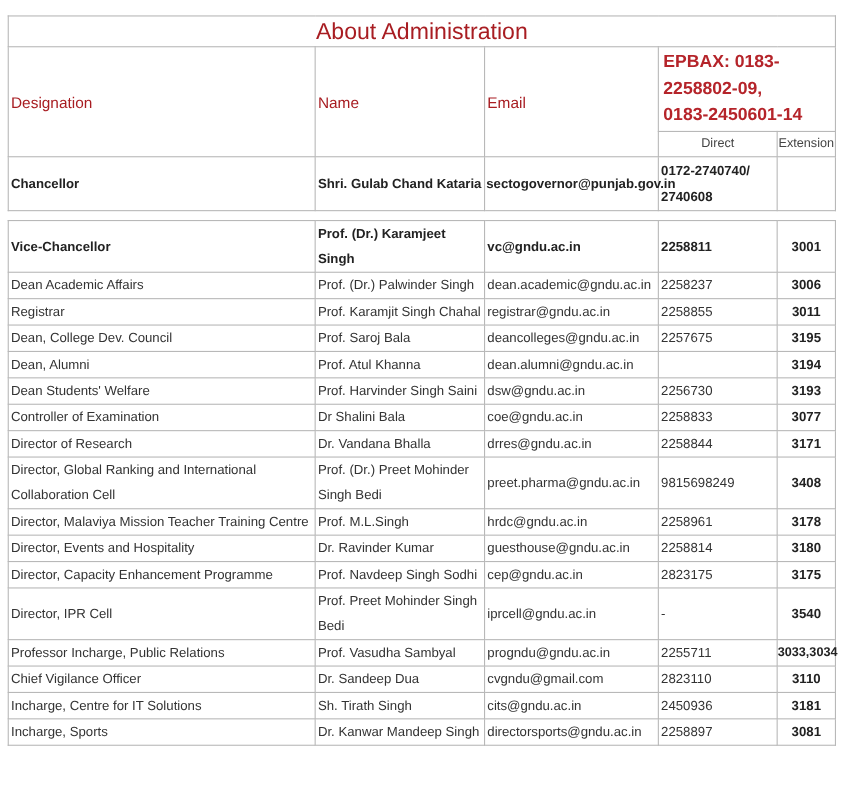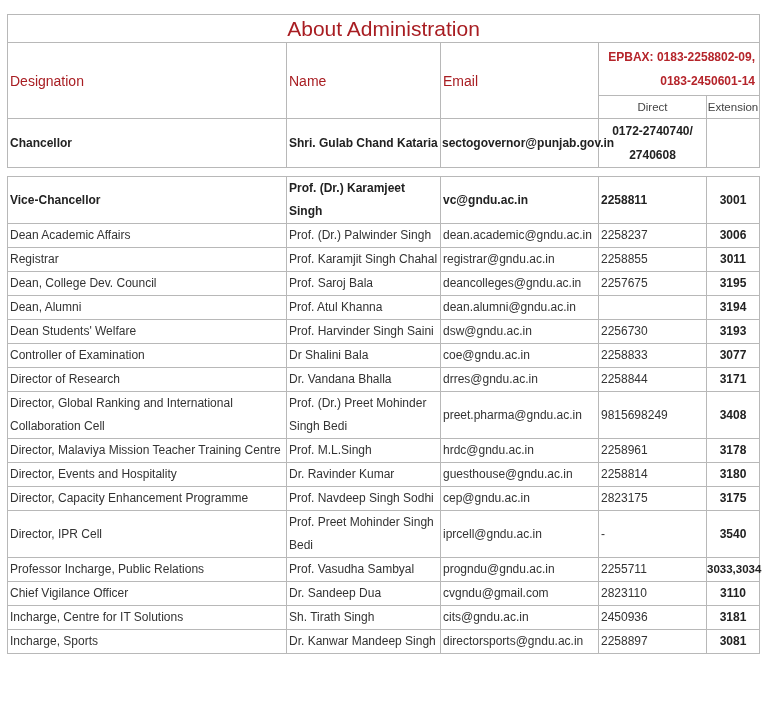--- a/index.html
+++ b/index.html
@@ -2,24 +2,24 @@
 <html><head>
 <meta charset="utf-8">
 <style>
   html, body { margin: 0; padding: 0; background: #ffffff; }
   body { width: 767px; height: 716px; overflow: hidden; font-family: "Liberation Sans", sans-serif; color: #333333; }
   .wrap { position: absolute; left: 7px; top: 14px; width: 752px; }
   table { border-collapse: collapse; table-layout: fixed; width: 752px; }
   td, th { border: 1px solid #b8b8b8; font-size: 12px; padding: 0 2px; vertical-align: middle; font-weight: normal; }
   .title { text-align: center; color: #a81d22; font-size: 21px; height: 27px; padding: 0; }
   .hdr-label { color: #a81d22; font-size: 14px; text-align: left; }
-  .epbax { color: #b5242a; font-size: 12px; font-weight: bold; text-align: right; line-height: 24px; padding: 2px 4px; }
+  .epbax { color: #b5242a; font-size: 16px; font-weight: bold; line-height: 24px; padding: 2px 4px; }
   .sub { text-align: center; font-size: 11.5px; color: #444; height: 22px; padding: 0; }
   .bold { font-weight: bold; color: #222; }
-  .center { text-align: center; margin-top: 40px; }
+  .center { text-align: left; margin-top: 40px; }
   .chancellor td { height: 44px; line-height: 24px; }
   .gap { height: 8px; }
   .body-table td { height: 22px; line-height: 23px; }
   .body-table td.dsg { padding-left: 2px; }
   .ext { text-align: center; font-weight: bold; color: #222; }
   .dir { text-align: left; }
 </style>
 </head>
 <body>
 

